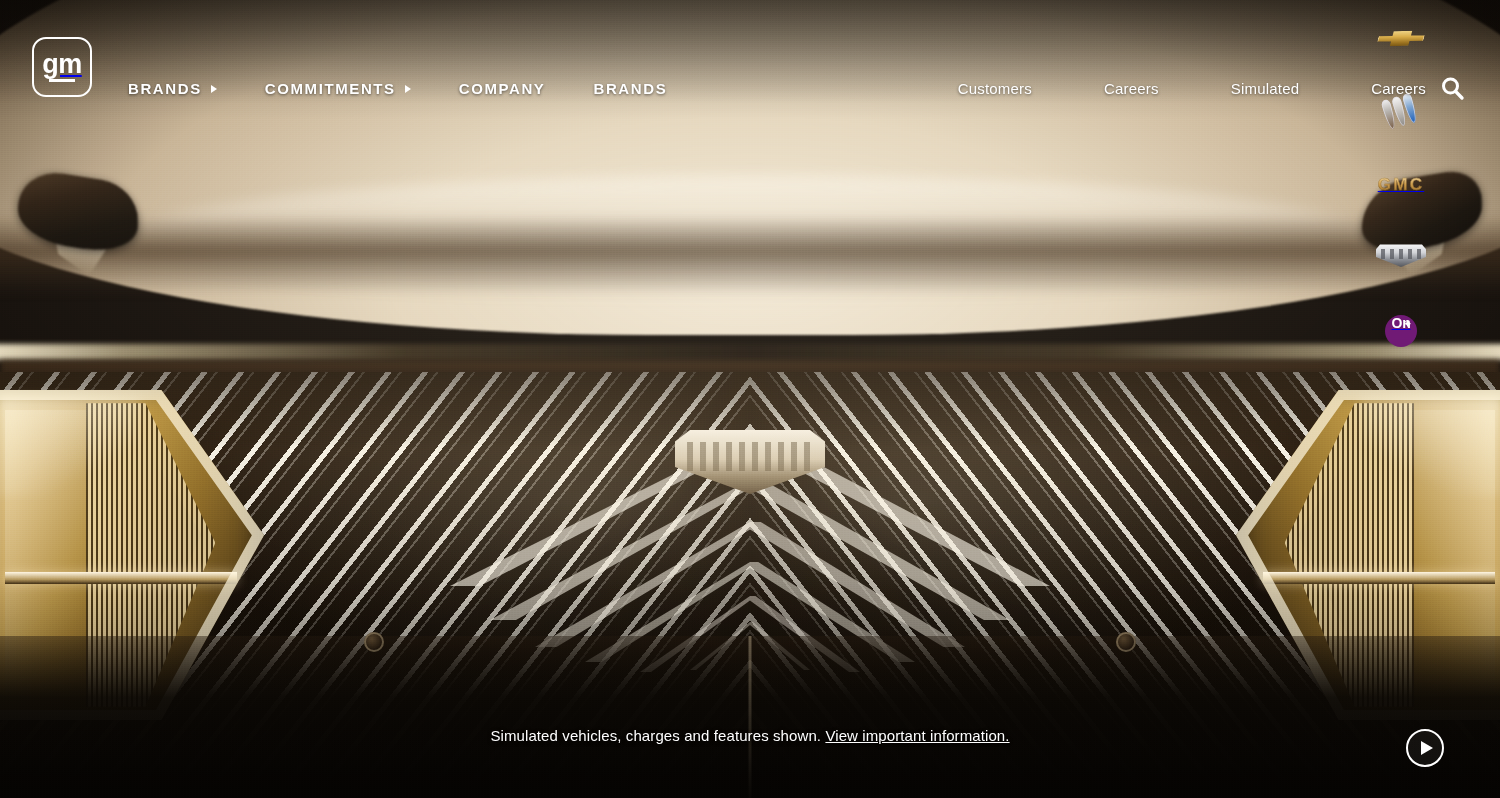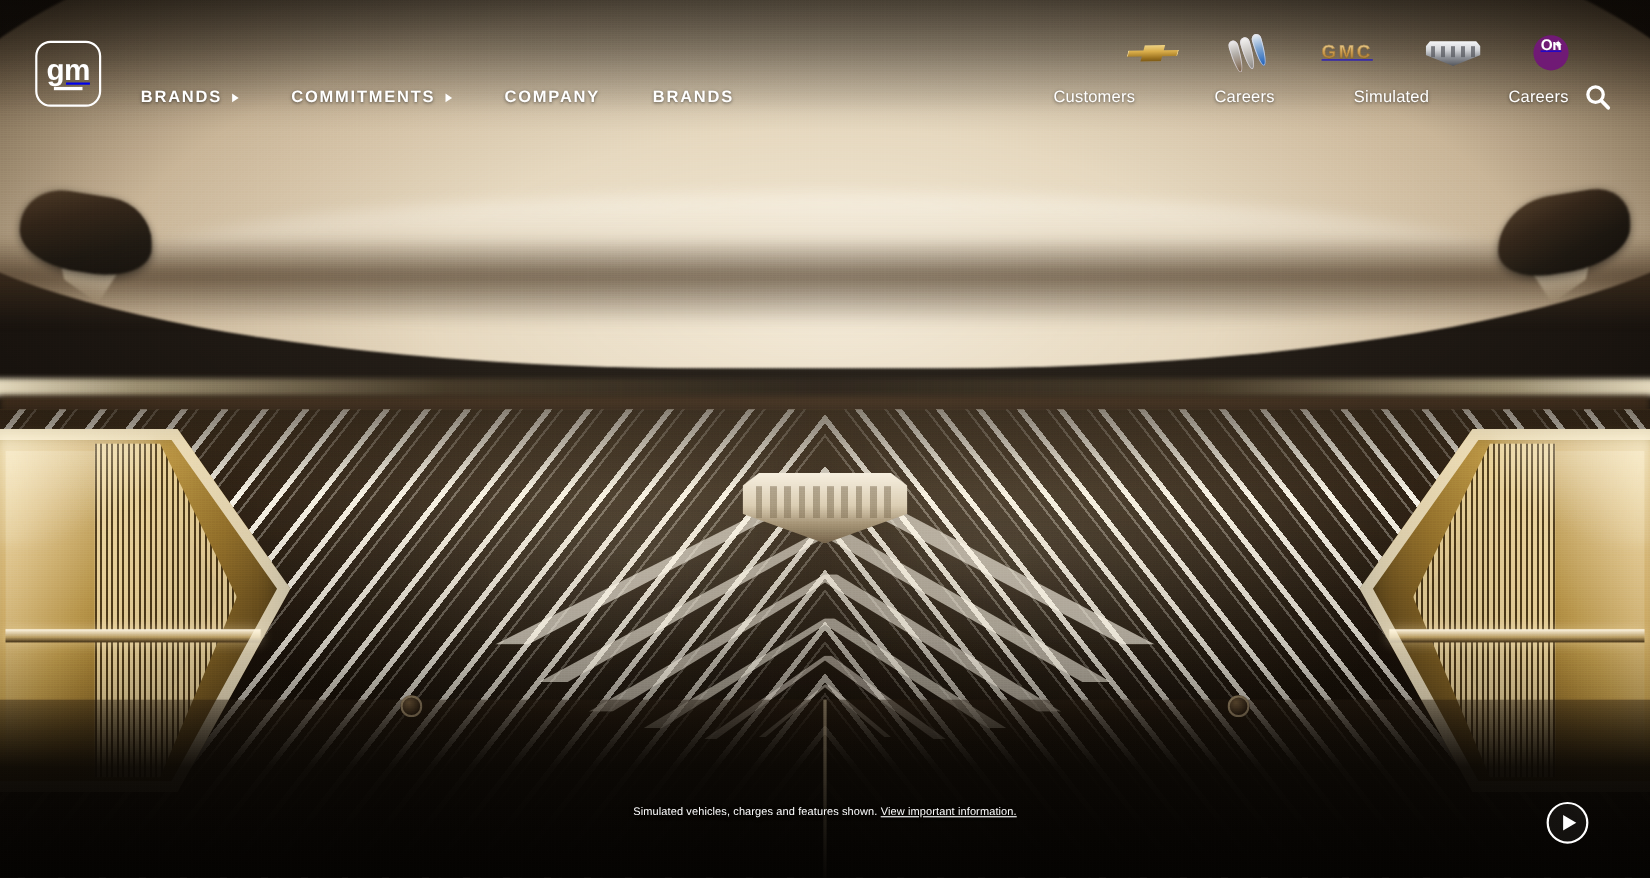--- a/index.html
+++ b/index.html
@@ -273,21 +273,21 @@
     color:#fff; text-decoration:none;
     font-size:15px; font-weight:400; letter-spacing:.2px;
     margin-left:72px;
     text-shadow: 0 1px 3px rgba(0,0,0,.55);
     white-space:nowrap;
   }
   .utilnav a:first-child { margin-left:0; }
 
   .brandbar {
     position:absolute; right:74px; top:30px;
-    display:flex; align-items:center; gap:48px; height:36px;
+    display:flex; align-items:center; gap:48px; height:36px;flex-direction:column;
   }
   .brandbar .blogo { display:flex; align-items:center; justify-content:center; height:34px; }
 
   
   .logo-chevy { width:46px; height:17px; position:relative; }
   .logo-chevy .bow {
     position:absolute; inset:0;
     background: linear-gradient(180deg,#f2d98e 0%,#d9ad4a 40%,#9c7320 75%,#6f4f12 100%);
     clip-path: polygon(0% 34%, 30% 34%, 30% 6%, 70% 6%, 70% 34%, 100% 34%, 100% 66%, 70% 66%, 70% 94%, 30% 94%, 30% 66%, 0 66%);
     transform: skewX(-16deg) rotate(-1deg);
@@ -349,21 +349,21 @@
     font-size:84px; font-weight:700; letter-spacing:-1px;
     color:#fff; line-height:1;
     text-shadow: 0 2px 22px rgba(0,0,0,.30);
     font-family:"Liberation Sans", sans-serif;
   }
   .hero-headline .ev { color:#16b6d8; }
 
   .disclaimer {
     position:absolute; left:0; bottom:54px; width:100%;
     text-align:center; z-index:30;
-    color:#fff; font-size:10px; letter-spacing:.1px;
+    color:#fff; font-size:15px; letter-spacing:.1px;
     text-shadow: 0 1px 4px rgba(0,0,0,.8);
   }
   .disclaimer a { color:#fff; text-decoration:underline; }
 
   .play-btn {
     position:absolute; right:56px; bottom:31px; z-index:30;
     width:38px; height:38px; border-radius:50%;
     border:2px solid #fff;
     display:flex; align-items:center; justify-content:center;
     cursor:pointer;

